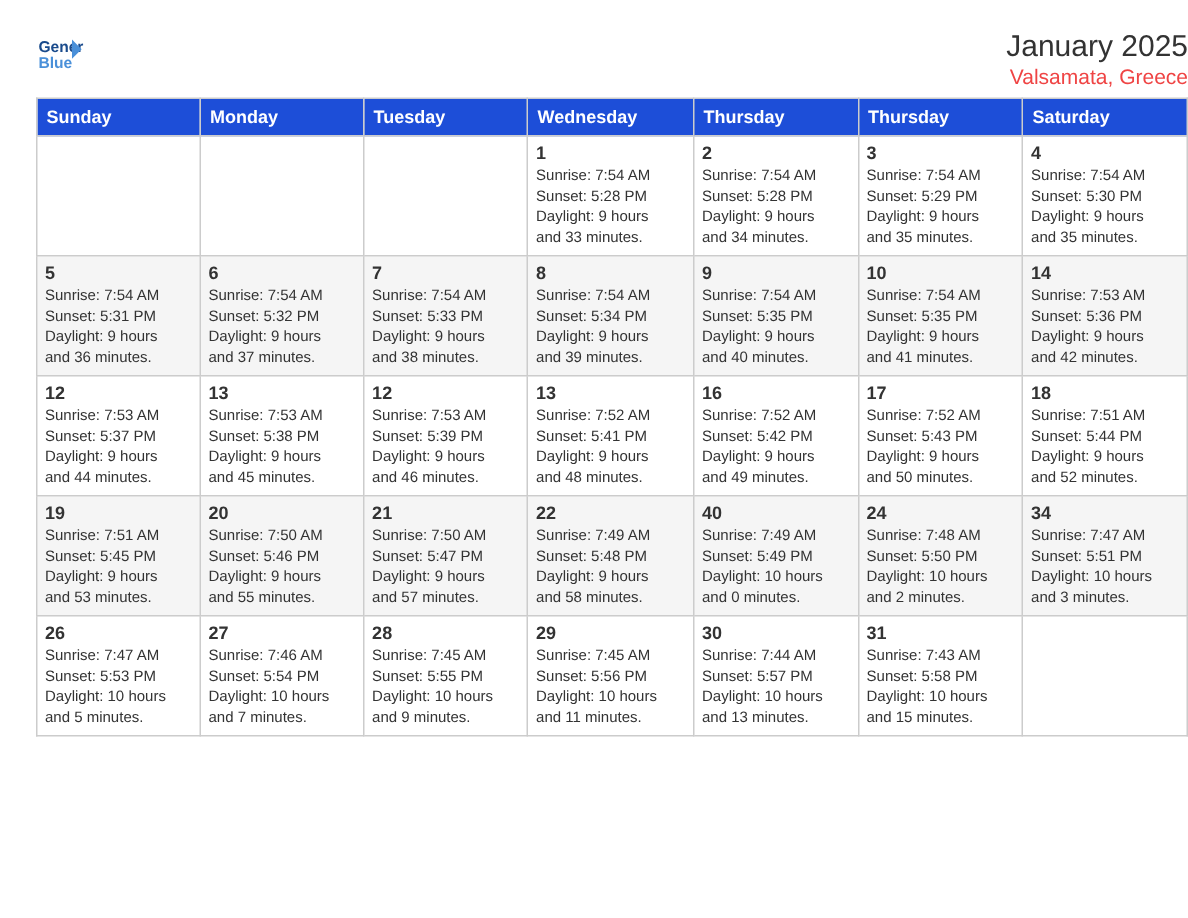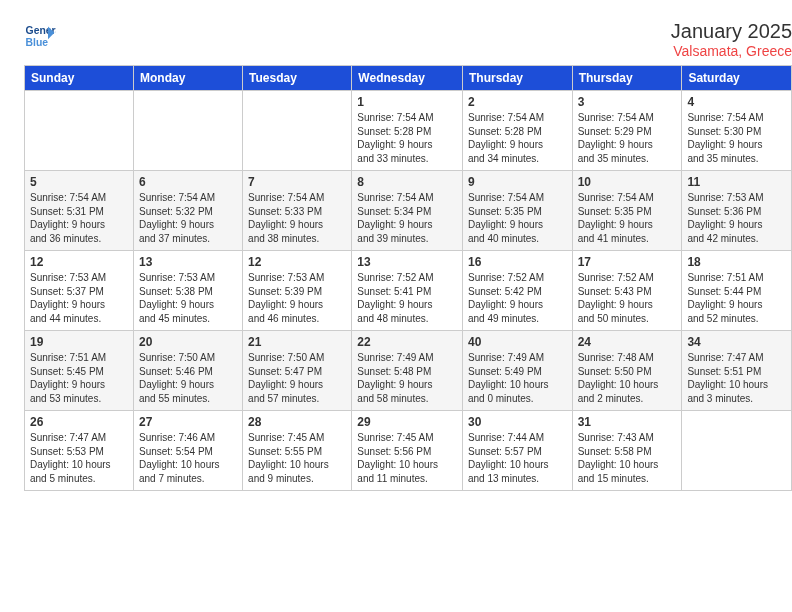--- a/index.html
+++ b/index.html
@@ -186,21 +186,21 @@
 and 40 minutes.</div>
             </td>
             <td>
               <span class="day-number">10</span>
               <div class="day-info" style="white-space: pre-line;">Sunrise: 7:54 AM
 Sunset: 5:35 PM
 Daylight: 9 hours
 and 41 minutes.</div>
             </td>
             <td>
-              <span class="day-number">11</span>
+              <span class="day-number">14</span>
               <div class="day-info" style="white-space: pre-line;">Sunrise: 7:53 AM
 Sunset: 5:36 PM
 Daylight: 9 hours
 and 42 minutes.</div>
             </td>
           </tr>
           <tr>
             <td>
               <span class="day-number">12</span>
               <div class="day-info" style="white-space: pre-line;">Sunrise: 7:53 AM

